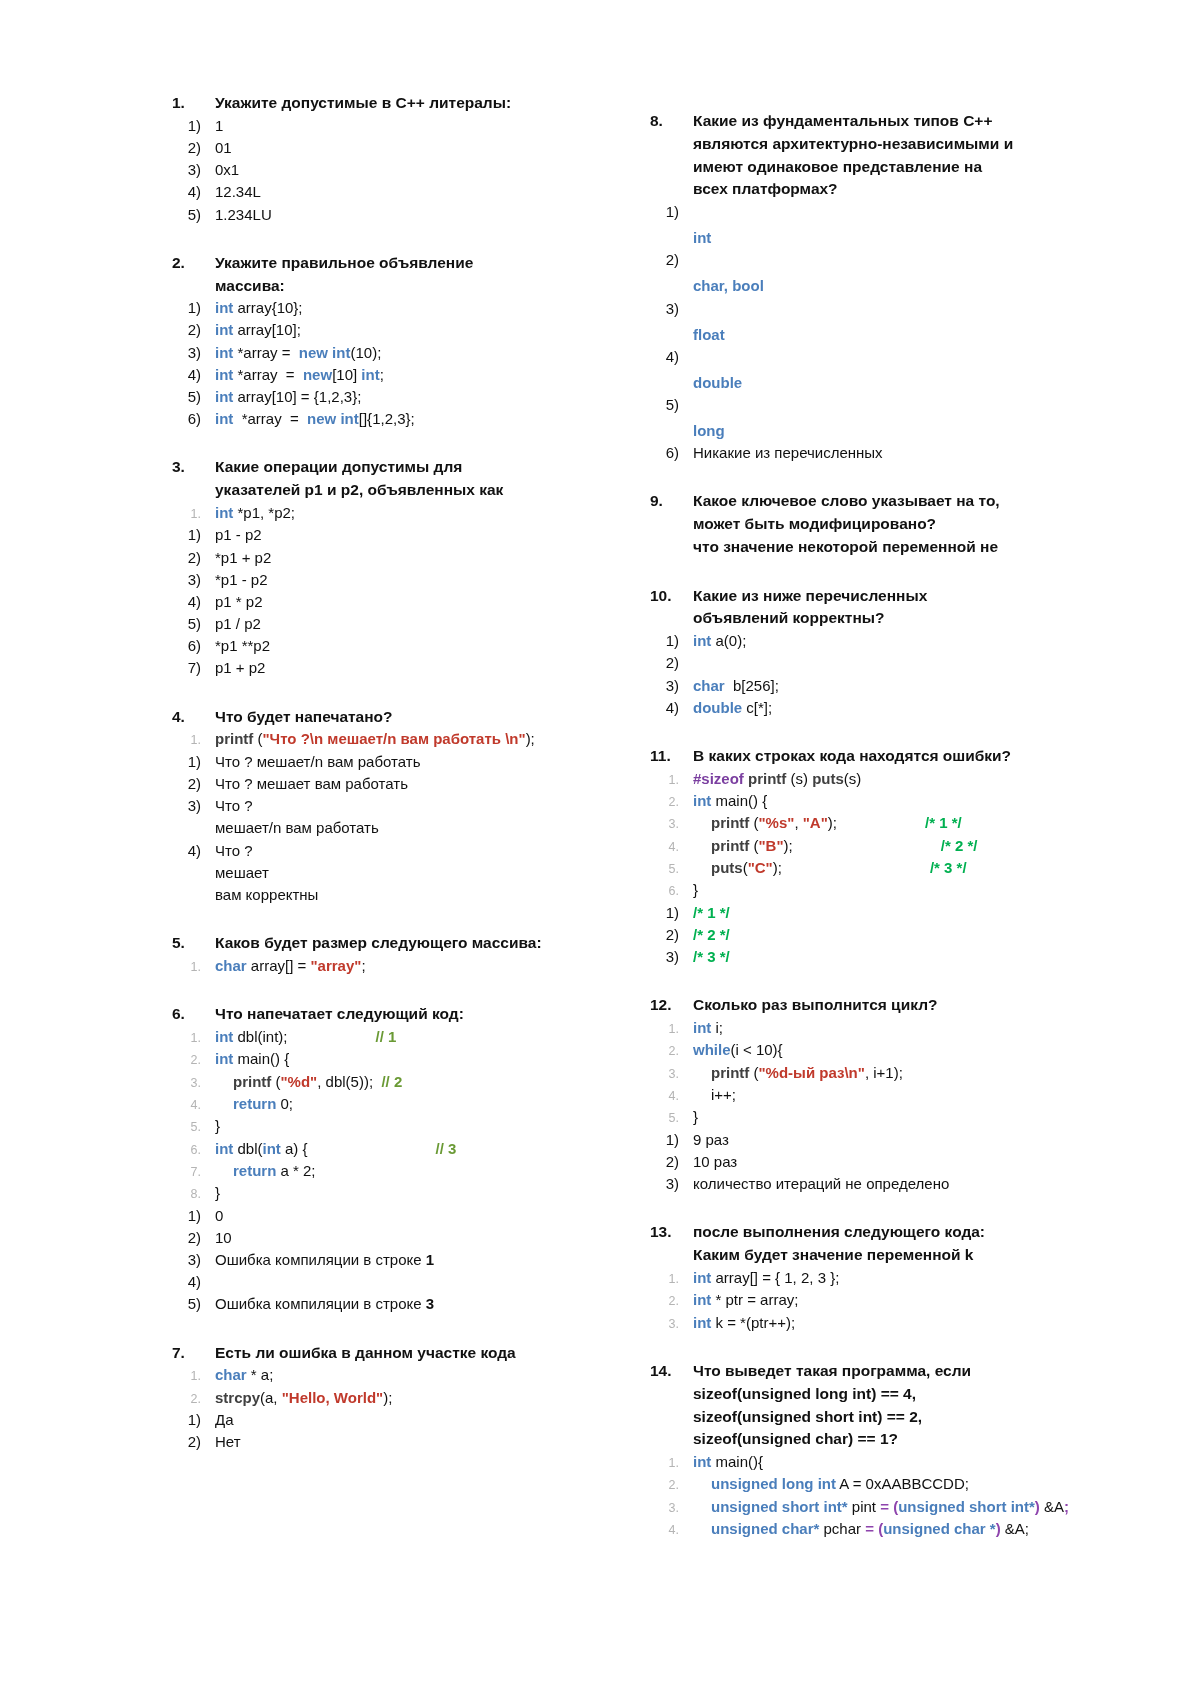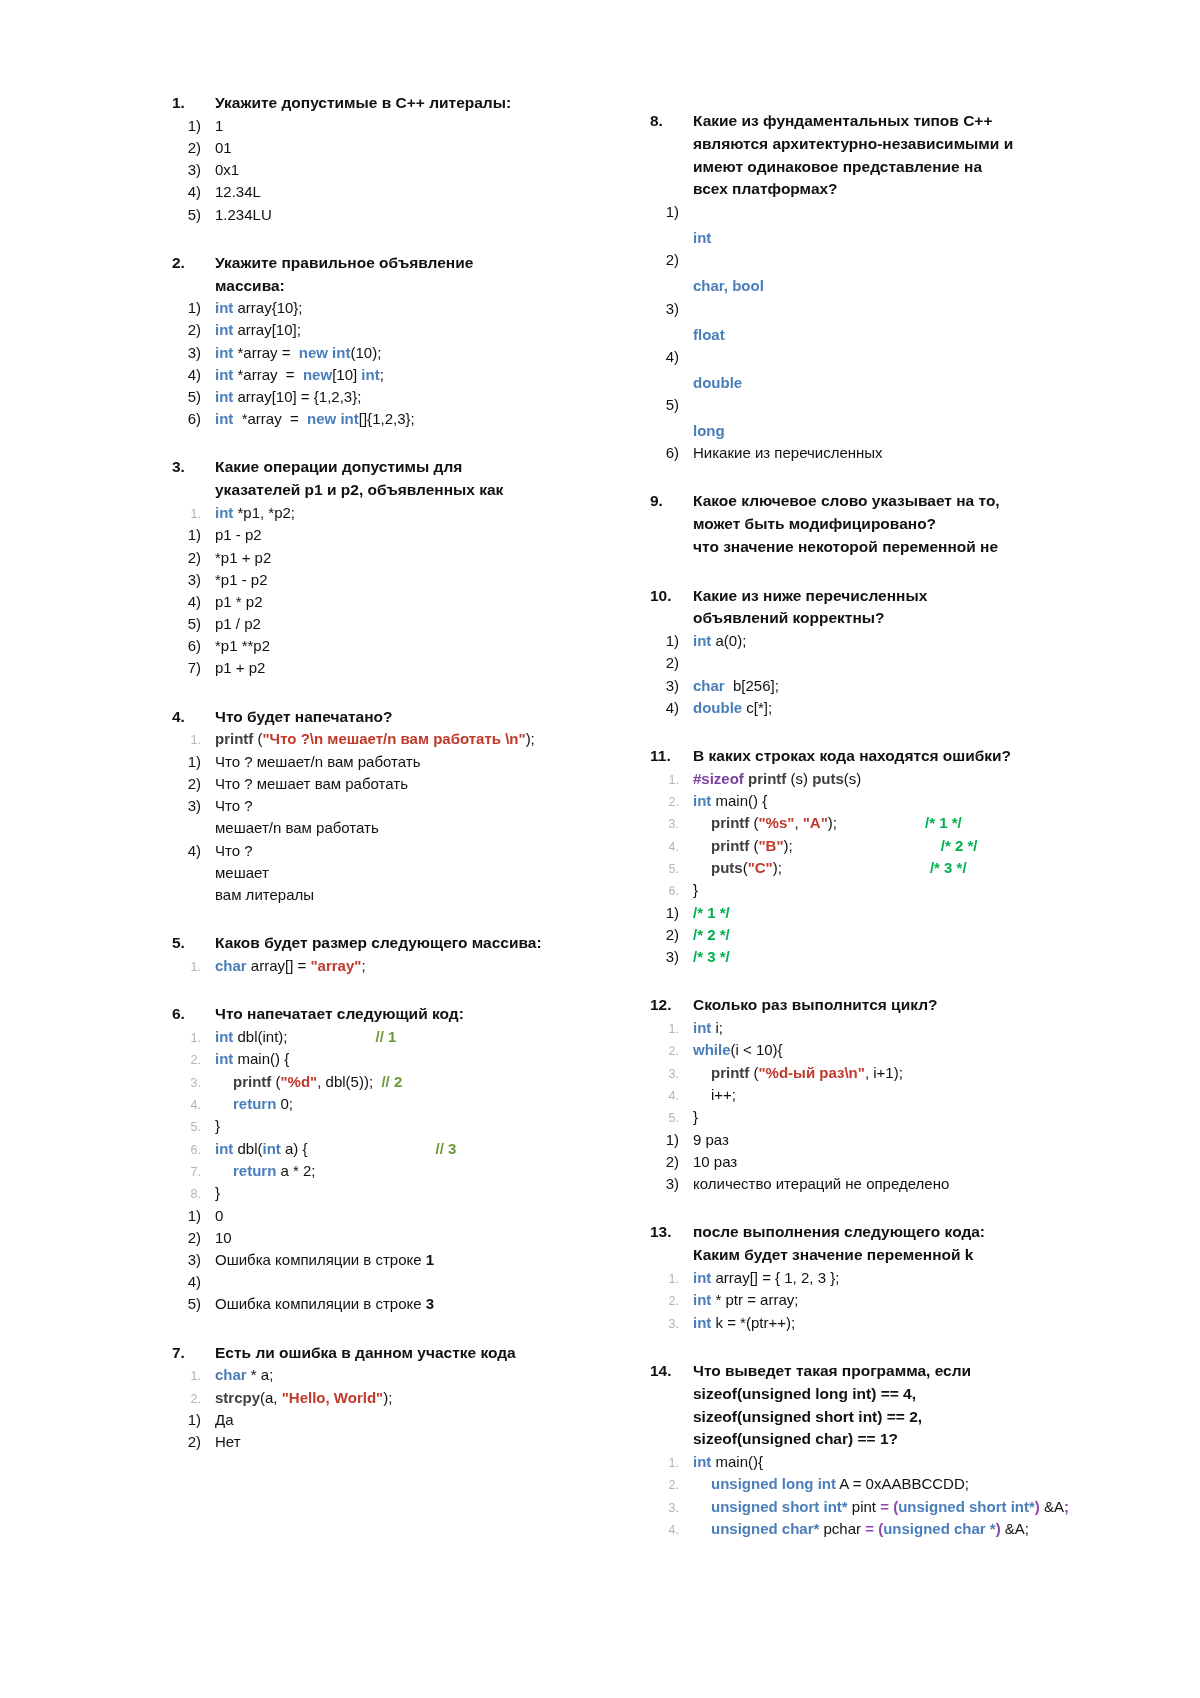--- a/index.html
+++ b/index.html
@@ -245,21 +245,21 @@
         <div class="opt">
             <span class="opt-marker">4)</span>
             <span class="opt-body">Что ?</span>
           </div>
         <div class="opt opt-cont">
             <span class="opt-marker">x</span>
             <span class="opt-body">мешает</span>
           </div>
         <div class="opt opt-cont">
             <span class="opt-marker">x</span>
-            <span class="opt-body">вам литералы</span>
+            <span class="opt-body">вам корректны</span>
           </div>
       </div>
 
       <div class="qblock">
         <div class="qhead">
           <span class="qnum">5.</span>
           <span class="qtext">Каков будет размер следующего массива:</span>
         </div>
         <div class="code">
             <span class="code-num">1.</span>

